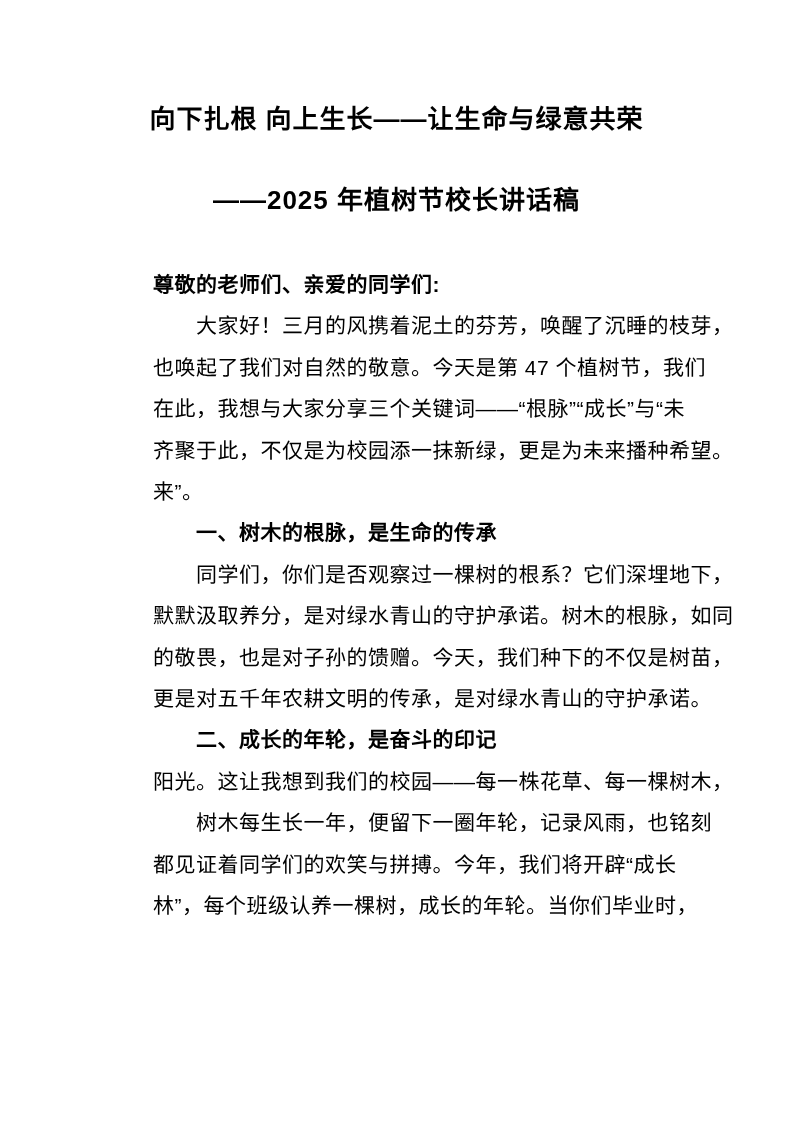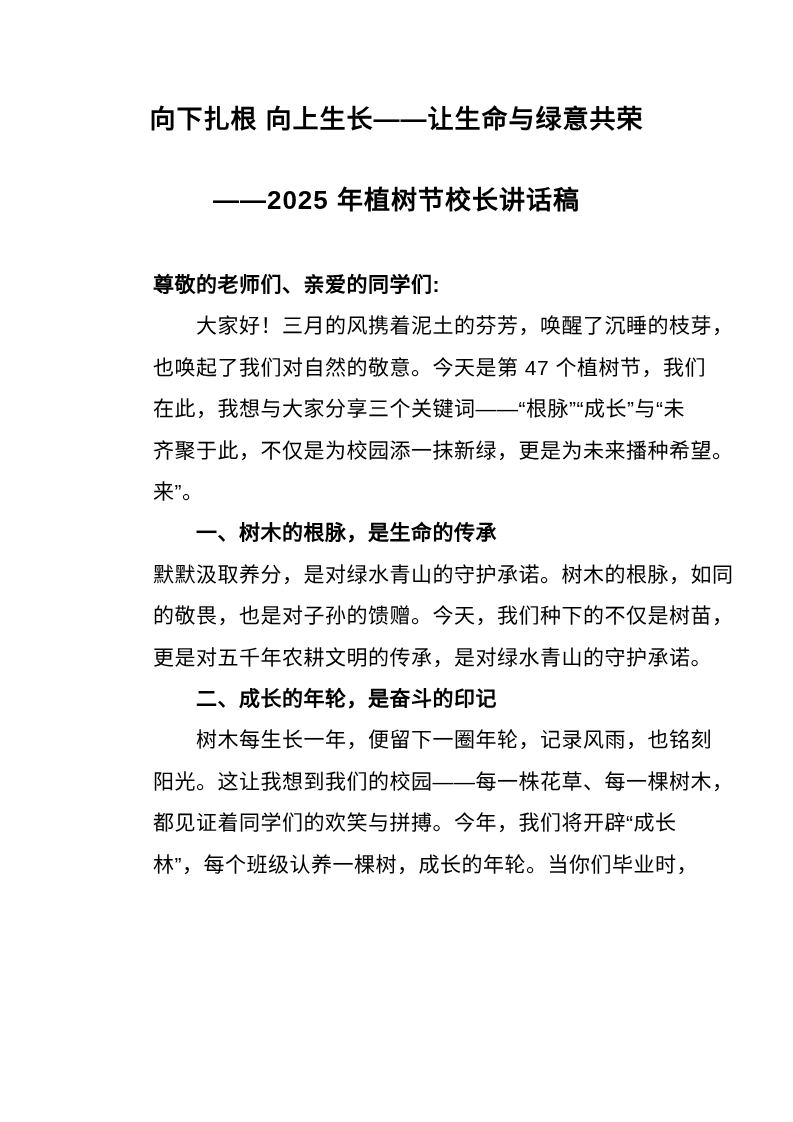--- a/index.html
+++ b/index.html
@@ -55,22 +55,23 @@
   <div class="doc-title" id="title-line-1">向下扎根 向上生长——让生命与绿意共荣</div>
   <div class="doc-title" id="title-line-2">——2025 年植树节校长讲话稿</div>
   <div class="doc-body">
       <div class="line salutation">尊敬的老师们、亲爱的同学们:</div>
       <div class="line para-first">大家好！三月的风携着泥土的芬芳，唤醒了沉睡的枝芽，</div>
       <div class="line para-line">也唤起了我们对自然的敬意。今天是第 47 个植树节，我们</div>
       <div class="line para-line">在此，我想与大家分享三个关键词——“根脉”“成长”与“未</div>
       <div class="line para-line">齐聚于此，不仅是为校园添一抹新绿，更是为未来播种希望。</div>
       <div class="line para-line">来”。</div>
       <div class="line heading">一、树木的根脉，是生命的传承</div>
+      <div class="line para-first">同学们，你们是否观察过一棵树的根系？它们深埋地下，</div>
       <div class="line para-line">默默汲取养分，是对绿水青山的守护承诺。树木的根脉，如同</div>
       <div class="line para-line">的敬畏，也是对子孙的馈赠。今天，我们种下的不仅是树苗，</div>
       <div class="line para-line">更是对五千年农耕文明的传承，是对绿水青山的守护承诺。</div>
       <div class="line heading">二、成长的年轮，是奋斗的印记</div>
+      <div class="line para-line">阳光。这让我想到我们的校园——每一株花草、每一棵树木，</div>
       <div class="line para-first">树木每生长一年，便留下一圈年轮，记录风雨，也铭刻</div>
-      <div class="line para-line">阳光。这让我想到我们的校园——每一株花草、每一棵树木，</div>
       <div class="line para-line">都见证着同学们的欢笑与拼搏。今年，我们将开辟“成长</div>
       <div class="line para-line">林”，每个班级认养一棵树，成长的年轮。当你们毕业时，</div>
     </div>
 </div>
 
 </body></html>

